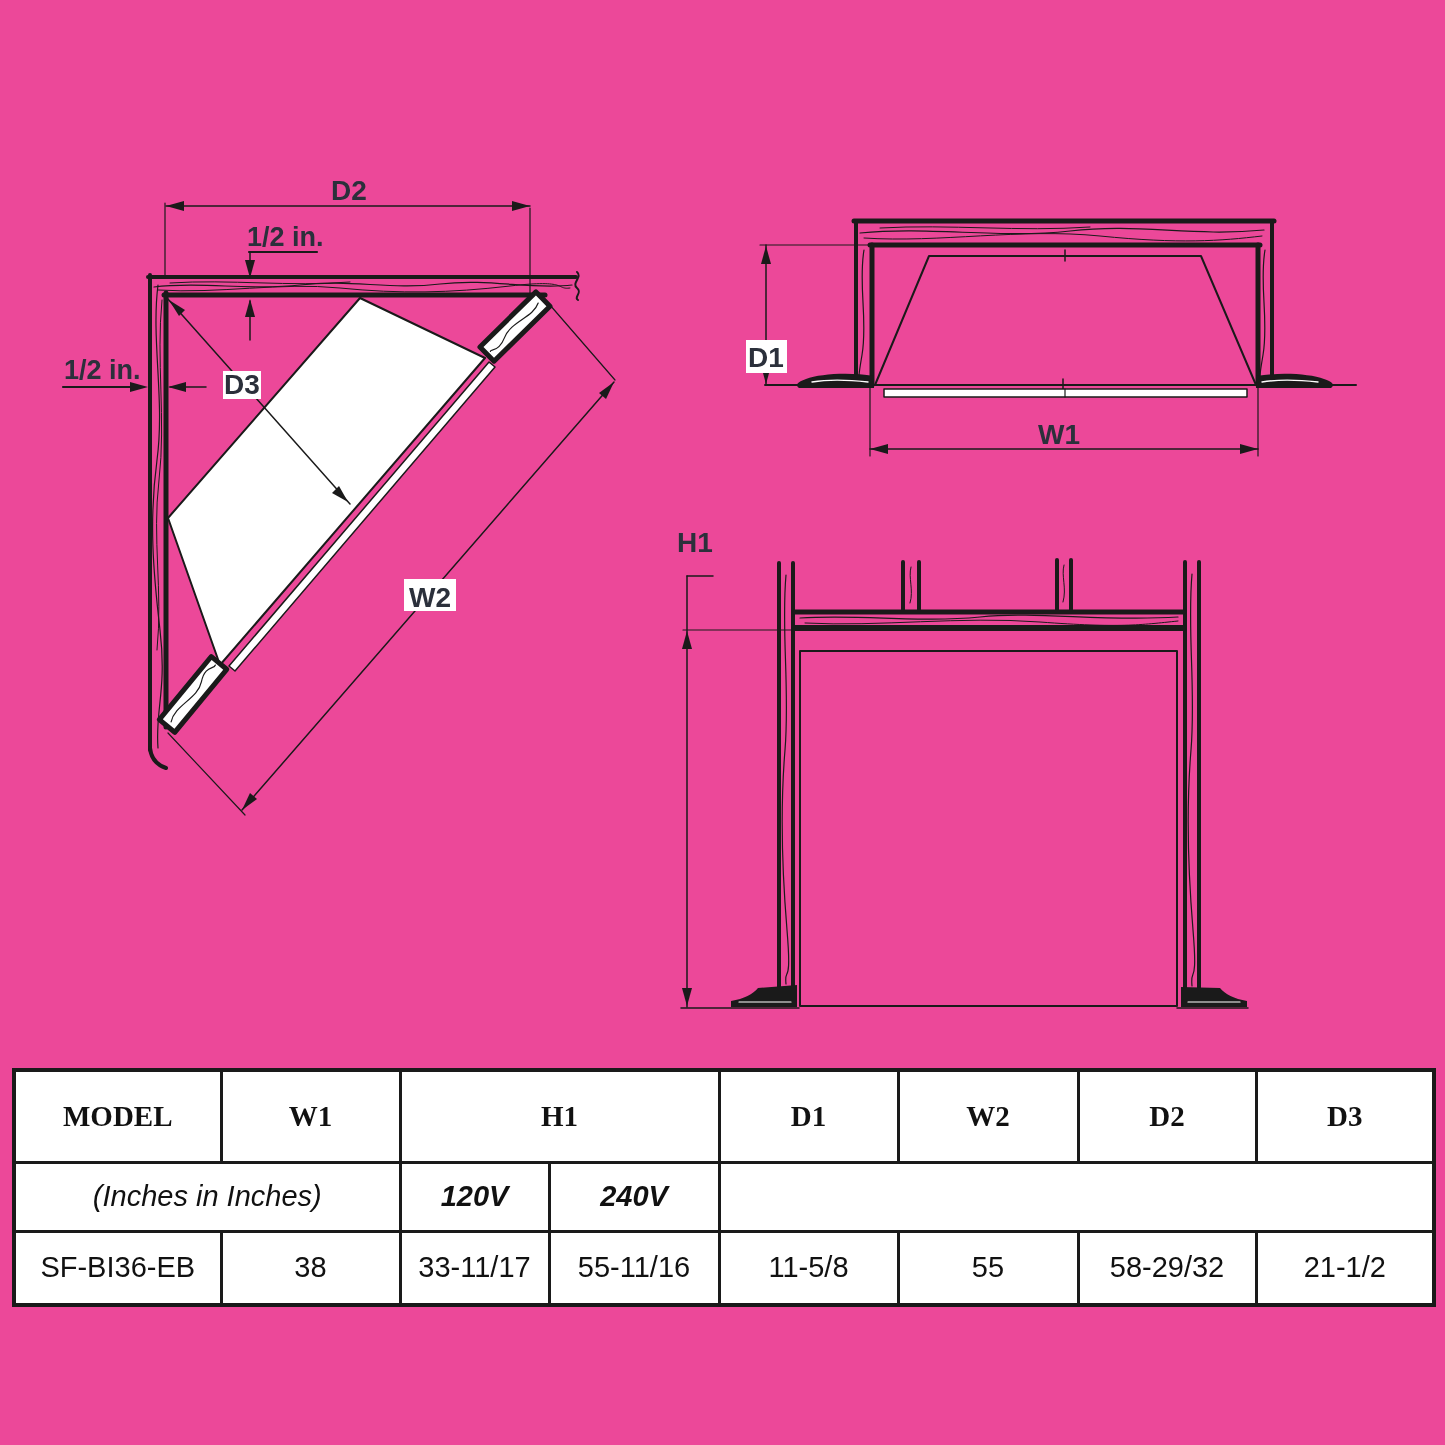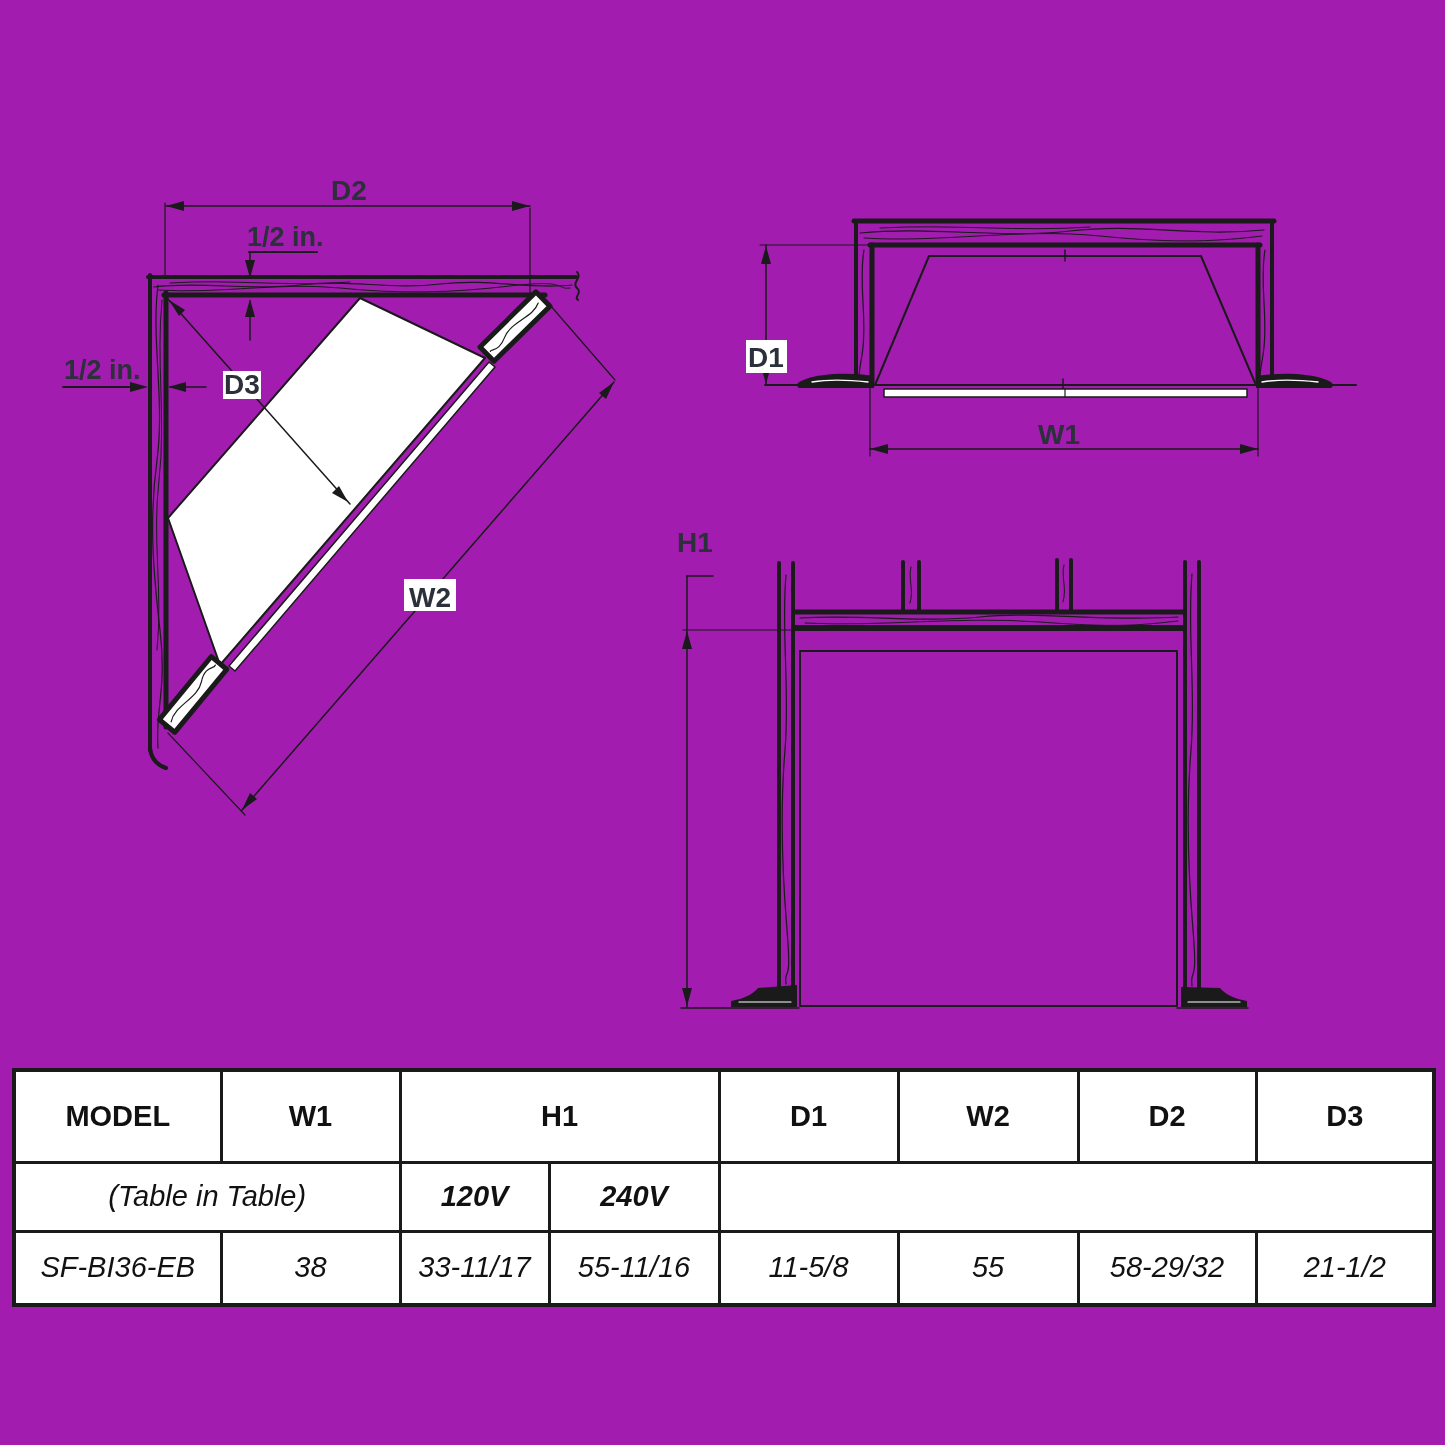--- a/index.html
+++ b/index.html
@@ -1,31 +1,31 @@
 <!DOCTYPE html>
 <html><head>
 <meta charset="utf-8">
 <style>
   html,body{margin:0;padding:0;background:#ffffff;}
-  .stage{position:relative;width:1445px;height:1445px;background:#a21caf;overflow:hidden;
+  .stage{position:relative;width:1445px;height:1445px;background:#ec4899;overflow:hidden;
          font-family:"Liberation Sans",sans-serif;}
   .drawing{position:absolute;left:0;top:0;}
   svg text{font-family:"Liberation Sans",sans-serif;font-weight:bold;fill:#2b303b;}
   .dimlabel{font-size:28px;}
   .smlabel{font-size:27px;}
   .spec-table{position:absolute;left:12px;top:1068px;width:1420px;
               border-collapse:collapse;table-layout:fixed;
               font-size:29px;color:#111;background:#fff;}
   .spec-table td{border:3px solid #1a1a1a;text-align:center;vertical-align:middle;
                  padding:0;overflow:hidden;}
   .spec-table{border:4px solid #1a1a1a;}
-  .th-cell{font-weight:bold;}
+  .th-cell{font-weight:bold;font-family:Liberation Serif, serif;}
   .note-cell{font-style:italic;}
   .volt-cell{font-weight:bold;font-style:italic;margin-left:12px;}
-  .r1{height:92px;} .r2{height:69px;} .r3{height:74px;} .r4{height:74px;font-style:italic;}
+  .r1{height:92px;} .r2{height:69px;} .r3{height:74px;} .r4{height:74px;}
 </style>
 </head>
 <body>
 
 <div class="stage">
 
   <svg class="drawing" width="1445" height="1060" viewBox="0 0 1445 1060">
     <g stroke="#1a1a1a" fill="none" stroke-linecap="round" stroke-linejoin="round">
 
       <g>
@@ -207,21 +207,21 @@
       <tr class="r1">
         <td class="th-cell">MODEL</td>
         <td class="th-cell">W1</td>
         <td class="th-cell" colspan="2">H1</td>
         <td class="th-cell">D1</td>
         <td class="th-cell">W2</td>
         <td class="th-cell">D2</td>
         <td class="th-cell">D3</td>
       </tr>
       <tr class="r2">
-        <td class="note-cell" colspan="2">(Table in Table)</td>
+        <td class="note-cell" colspan="2">(Inches in Inches)</td>
         <td class="volt-cell">120V</td>
         <td class="volt-cell">240V</td>
         <td colspan="4"></td>
       </tr>
       <tr class="r4">
         <td>SF-BI36-EB</td>
         <td>38</td>
         <td>33-11/17</td>
         <td>55-11/16</td>
         <td>11-5/8</td>

